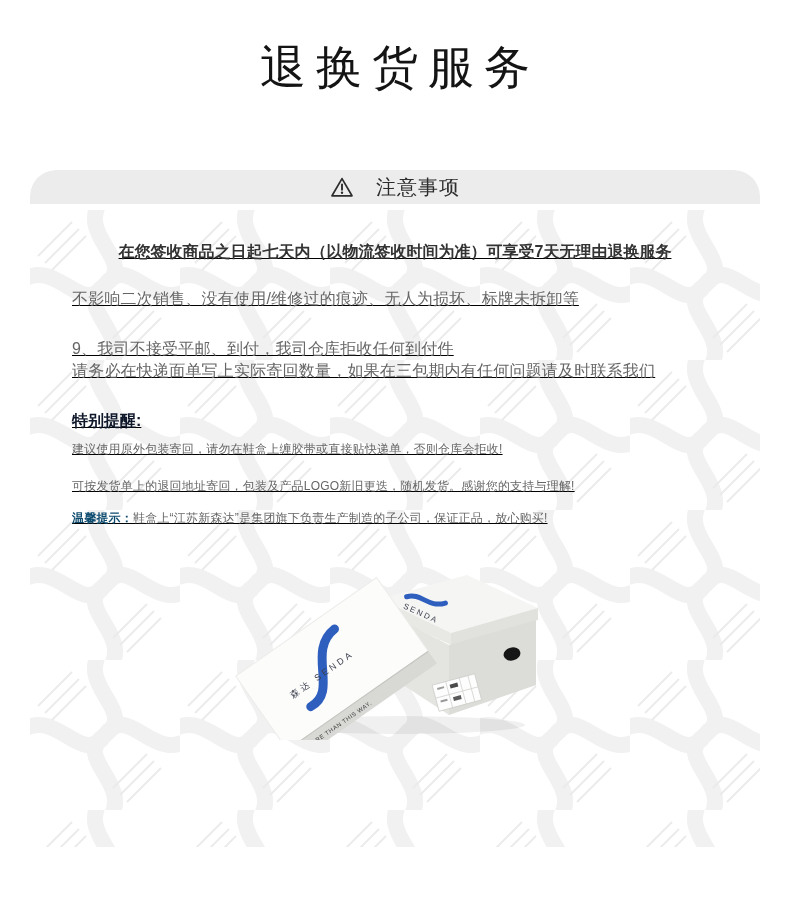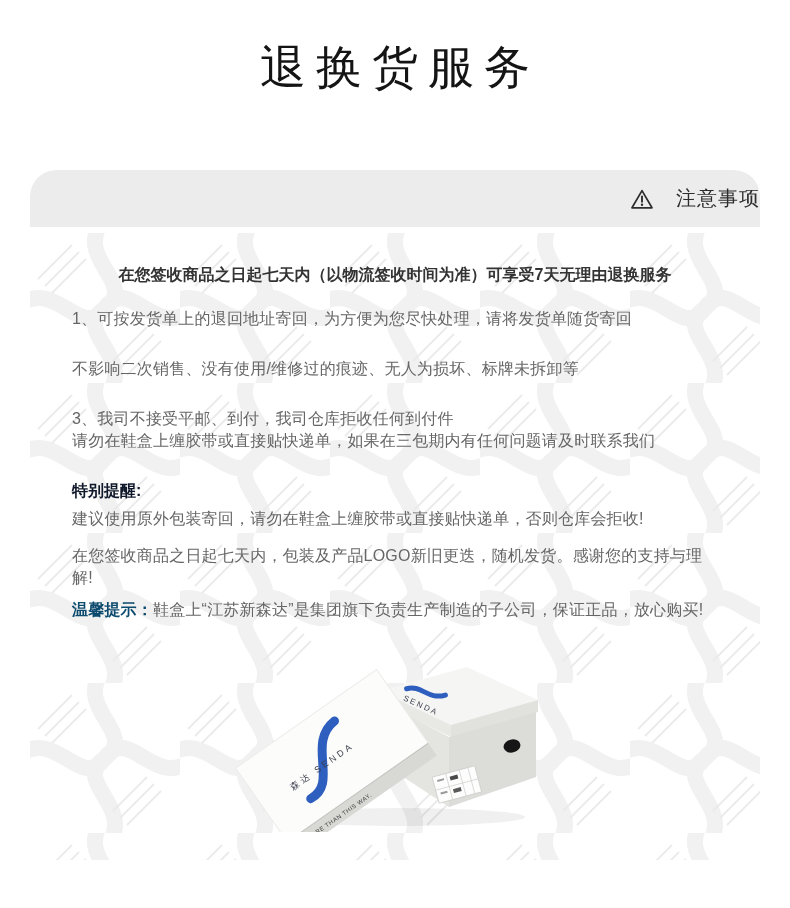--- a/index.html
+++ b/index.html
@@ -12,47 +12,47 @@
     position:absolute;top:40px;left:0;width:790px;
     text-align:center;font-size:46px;font-weight:400;color:#141414;
     letter-spacing:10px;padding-left:10px;box-sizing:border-box;
     margin:0;line-height:54px;
   }
   .notice-card{
     position:absolute;left:30px;top:170px;width:730px;height:690px;
     border-radius:26px;overflow:hidden;background:#ffffff;
   }
   .notice-header{
-    height:57px;background:#ececec;border-radius:26px 26px 0 0;
-    display:flex;align-items:center;justify-content:flex-end;gap:22px;
+    height:34px;background:#ececec;border-radius:26px 26px 0 0;
+    display:flex;align-items:center;justify-content:center;gap:22px;
   }
   .notice-header .hdr-text{
     font-size:20px;color:#2d2d2d;font-weight:500;letter-spacing:1px;
   }
   .warn-icon{width:24px;height:22px;display:block;}
   .white-divider{height:6px;background:#ffffff;}
   .card-body{
     position:relative;height:637px;background:#ffffff;overflow:hidden;
   }
   .bg-pattern{position:absolute;left:0;top:0;width:730px;height:637px;}
   .card-content{
-    position:relative;padding:34px 42px 0 42px;box-sizing:border-box;
+    position:relative;padding:34px 42px 0 42px;box-sizing:border-box;text-decoration:underline;
   }
   .intro-line{
     text-align:center;font-size:16px;line-height:16px;font-weight:700;
     color:#333333;margin:0 0 25px 0;
   }
   .para{
     font-size:16px;line-height:22px;color:#666666;margin:0 0 28px 0;
     letter-spacing:0.2px;
   }
   .reminder-title{
     font-size:16px;line-height:22px;font-weight:700;color:#0f172a;margin:0 0 6px 0;
   }
-  .reminder-line{font-size:16px;line-height:22px;color:#666666;margin:0 0 15px 0;letter-spacing:0.2px;}
+  .reminder-line{font-size:12px;line-height:22px;color:#666666;margin:0 0 15px 0;letter-spacing:0.2px;}
   .reminder-line.second{margin-bottom:10px;}
   .tip-label{font-weight:700;color:#0c4a6e;}
   .shoebox-wrap{
     position:relative;margin:26px auto 0 auto;width:320px;height:185px;
   }
 </style>
 </head>
 <body>
 
 <h1 class="page-title">退换货服务</h1>
@@ -86,35 +86,34 @@
         </pattern>
       </defs>
       <rect width="730" height="637" fill="url(#damask)"></rect>
     </svg>
 
     <div class="card-content">
 
       <p class="intro-line">在您签收商品之日起七天内（以物流签收时间为准）可享受7天无理由退换服务</p>
 
       <div class="para">
-        <div>1、可按发货单上的退回地址寄回，为方便为您尽快处理，请将发货单随货寄回</div>
       </div>
 
       <div class="para">
         <div>不影响二次销售、没有使用/维修过的痕迹、无人为损坏、标牌未拆卸等</div>
       </div>
 
       <div class="para">
-        <div>3、我司不接受平邮、到付，我司仓库拒收任何到付件</div>
-        <div>请勿在鞋盒上缠胶带或直接贴快递单，如果在三包期内有任何问题请及时联系我们</div>
+        <div>9、我司不接受平邮、到付，我司仓库拒收任何到付件</div>
+        <div>请务必在快递面单写上实际寄回数量，如果在三包期内有任何问题请及时联系我们</div>
       </div>
 
       <p class="reminder-title">特别提醒:</p>
       <p class="reminder-line">建议使用原外包装寄回，请勿在鞋盒上缠胶带或直接贴快递单，否则仓库会拒收!</p>
-      <p class="reminder-line second">在您签收商品之日起七天内，包装及产品LOGO新旧更迭，随机发货。感谢您的支持与理解!</p>
+      <p class="reminder-line second">可按发货单上的退回地址寄回，包装及产品LOGO新旧更迭，随机发货。感谢您的支持与理解!</p>
       <p class="reminder-line">
         <span class="tip-label">温馨提示：</span><span>鞋盒上“江苏新森达”是集团旗下负责生产制造的子公司，保证正品，放心购买!</span>
       </p>
 
       <div class="shoebox-wrap">
         <svg width="320" height="185" viewBox="0 0 320 185">
 
           <ellipse cx="165" cy="170" rx="125" ry="9" fill="#000000" opacity="0.06"></ellipse>
 
           <g>

